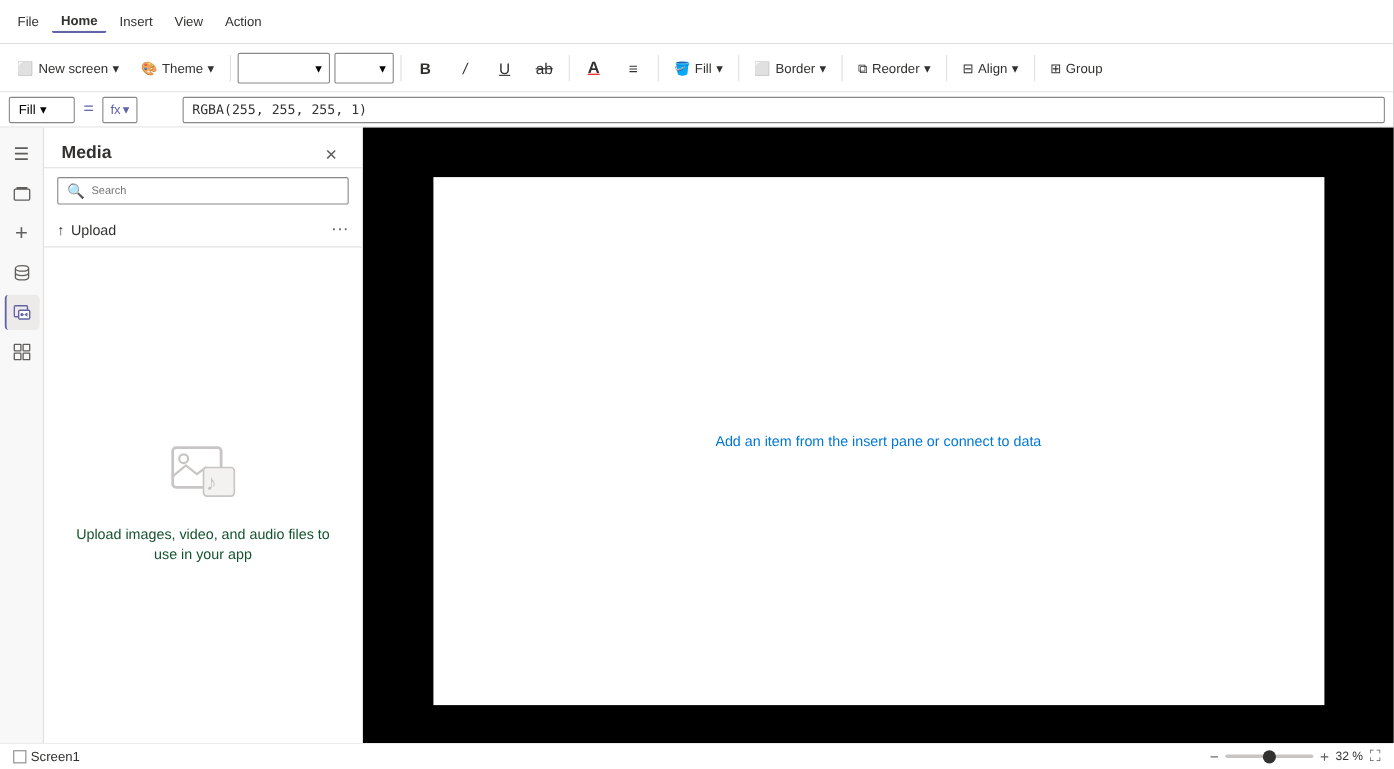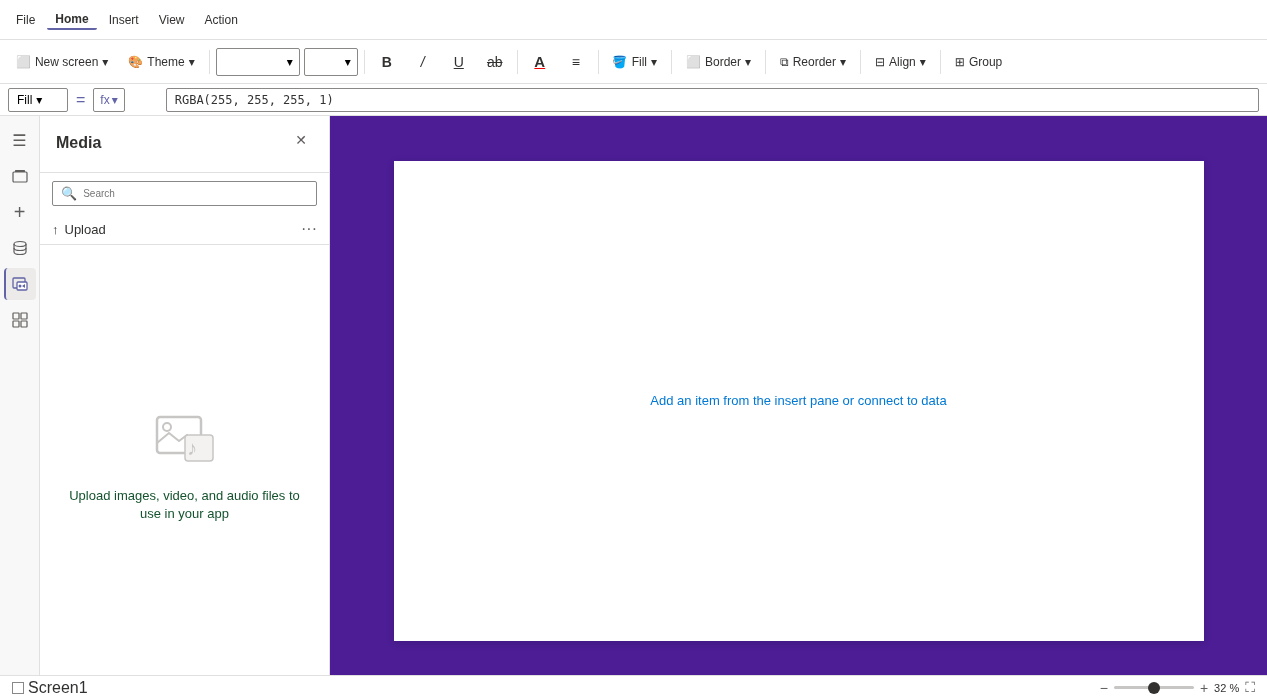--- a/index.html
+++ b/index.html
@@ -86,22 +86,22 @@
       color: #605e5c; font-size: 16px;
     }
     .icon-sidebar-item.active { background: #edebe9; color: #6264a7; border-left: 2px solid #6264a7; }
 
     
     .media-panel {
       width: 290px; background: #fff; border-right: 1px solid #e0e0e0;
       display: flex; flex-direction: column;
     }
     .media-panel-header {
-      display: flex; align-items: flex-end; justify-content: space-between;
-      padding: 12px 16px 20px; border-bottom: 1px solid #e0e0e0;
+      display: flex; align-items: center; justify-content: space-between;
+      padding: 12px 16px 0; border-bottom: 1px solid #e0e0e0;
     }
     .media-panel-title {
       font-size: 16px; font-weight: 600; color: #323130;
     }
     .media-panel-close {
       width: 24px; height: 24px; display: flex; align-items: center;
       justify-content: center; cursor: pointer; border-radius: 3px;
       color: #605e5c; font-size: 14px;
     }
     .media-search {
@@ -129,42 +129,42 @@
     .media-empty-text { font-size: 13px; color: #14532d; line-height: 1.4; }
     .media-footer {
       padding: 8px 12px; border-top: 1px solid #e0e0e0;
       font-size: 11px; color: #605e5c;
     }
     .media-footer-link { color: #0078d4; cursor: pointer; }
     .media-footer-storage { text-align: right; font-size: 11px; color: #605e5c; }
 
     
     .canvas-area {
-      flex: 1; background: #4c1d95; display: flex; align-items: center;
+      flex: 1; background: #000000; display: flex; align-items: center;
       justify-content: center; position: relative; overflow: hidden;
     }
     .canvas-screen {
       background: #fff; box-shadow: 0 2px 8px rgba(0,0,0,0.15);
       width: 810px; height: 480px; position: relative;
       display: flex; align-items: center; justify-content: center;
     }
     .canvas-hint {
       font-size: 13px; color: #0078d4; text-align: center;
     }
     .canvas-hint a { color: #0078d4; text-decoration: none; }
 
     
     .status-bar {
       display: flex; align-items: center; justify-content: space-between;
       height: 24px; background: #fff; border-top: 1px solid #e0e0e0;
       padding: 0 12px; position: fixed; bottom: 0; left: 0; right: 0;
     }
     .screen-tab {
       display: flex; align-items: center; gap: 4px;
-      font-size: 16px; color: #323130;
+      font-size: 12px; color: #323130;
     }
     .screen-tab-box {
       width: 12px; height: 12px; border: 1px solid #8a8886;
       display: inline-block;
     }
     .zoom-controls {
       display: flex; align-items: center; gap: 6px; font-size: 11px; color: #323130;
     }
     .zoom-btn { cursor: pointer; font-size: 14px; color: #605e5c; }
     .zoom-slider {

